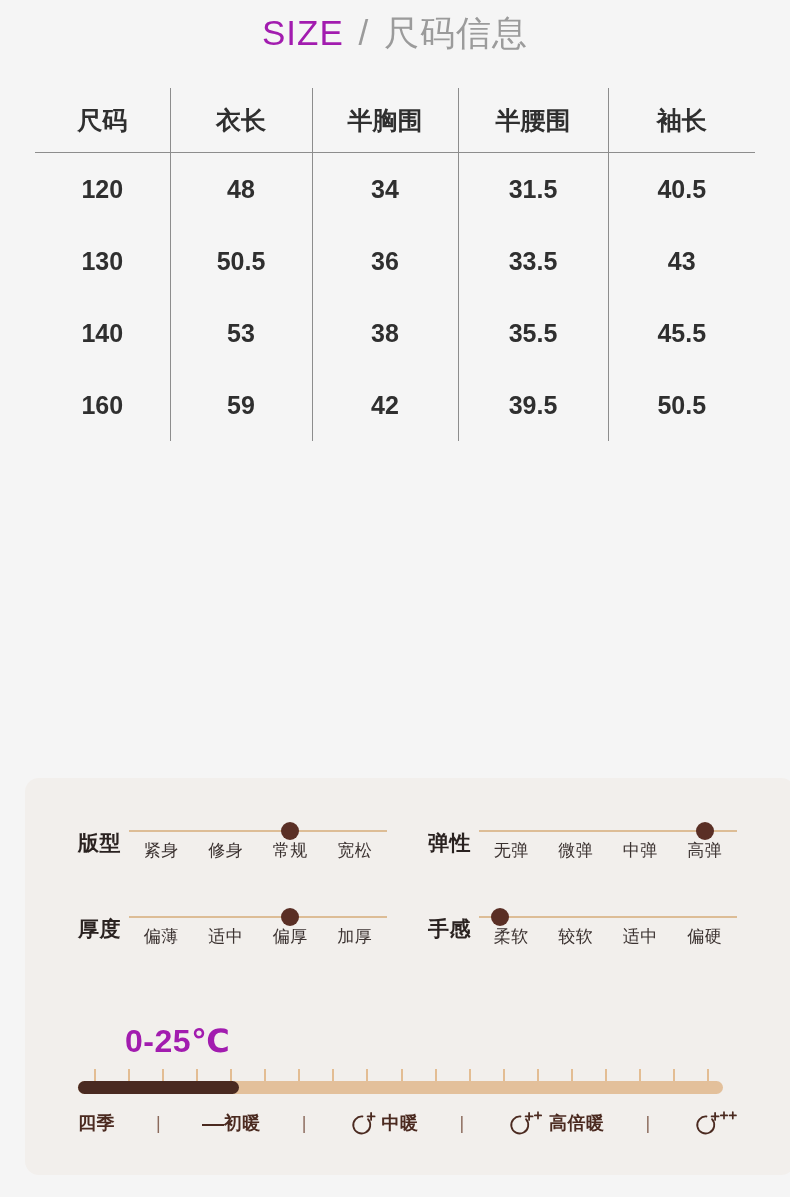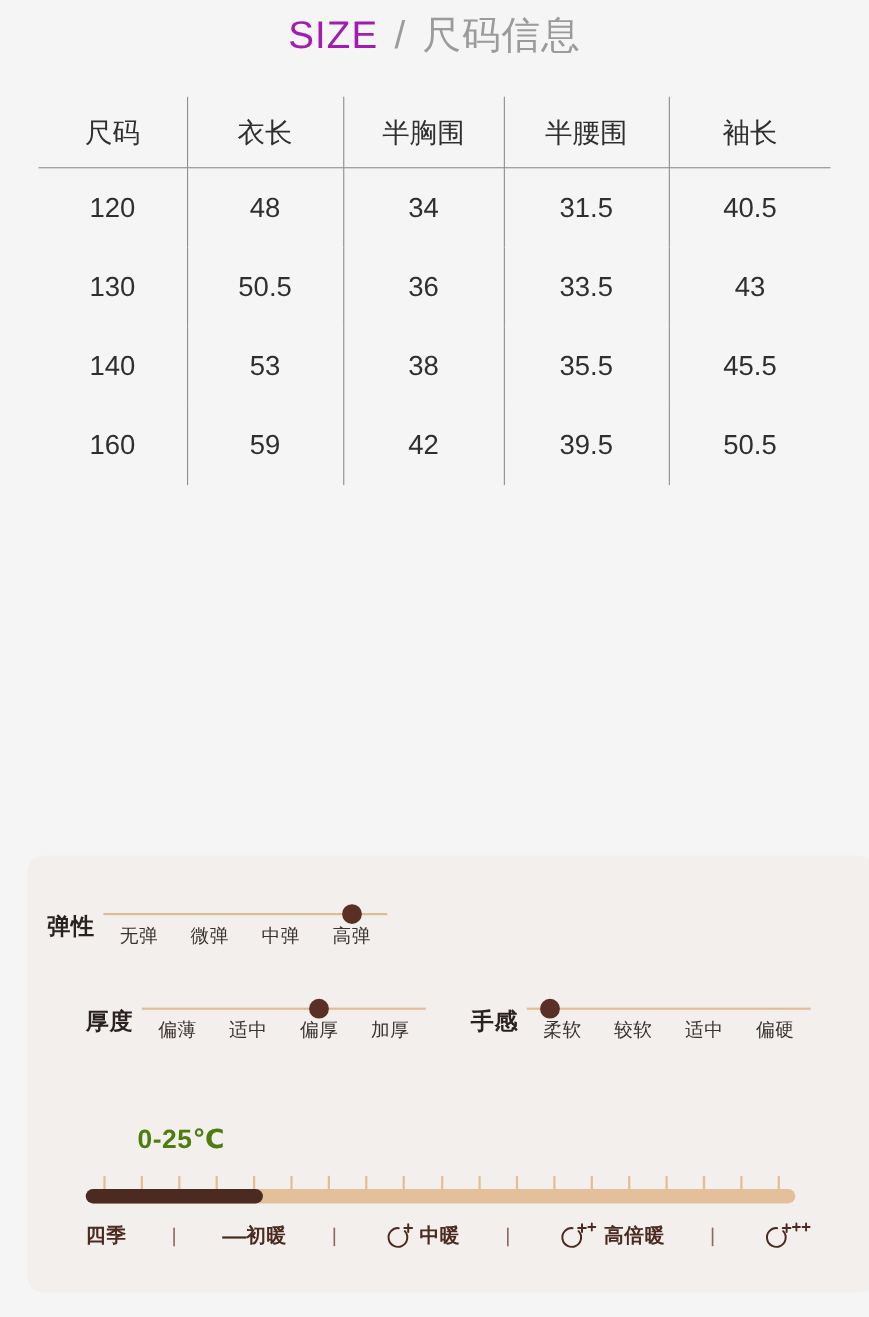--- a/index.html
+++ b/index.html
@@ -38,21 +38,21 @@
     height:610px;
   }
   table.size-table{
     border-collapse:collapse;
     width:720px;
     table-layout:fixed;
   }
   table.size-table th,
   table.size-table td{
     text-align:center;
-    font-weight:400;
+    font-weight:700;
     color:#2f2f2f;
     border:0;
   }
   table.size-table th{
     font-size:25px;
     height:64px;
     vertical-align:middle;
     border-bottom:1px solid #8d8d8d;
     border-right:1px solid #8d8d8d;
     padding:0;
@@ -148,23 +148,23 @@
 
   
   .temp-section{
     position:absolute;
     left:0;top:244px;
     width:100%;
   }
   .temp-value{
     position:absolute;
     left:100px;top:0;
-    font-size:24px;
+    font-size:32px;
     font-weight:bold;
-    color:#4d7c0f;
+    color:#a21caf;
     letter-spacing:0.5px;
   }
   .temp-bar-wrap{
     position:absolute;
     left:53px;top:47px;
     width:645px;
     height:26px;
   }
   .temp-ticks{
     position:absolute;
@@ -288,20 +288,35 @@
       </tr>
     </tbody>
   </table>
 </div>
 
 <div class="attr-panel">
 
   <div class="slider-grid">
 
     <div class="slider-row">
+      <div class="slider-cell left">
+        <div class="attr-label">版型</div>
+        <div class="slider-body">
+          <div class="track">
+            <div class="track-line"></div>
+            <div class="knob" style="left: 62.5%;"></div>
+          </div>
+          <div class="ticks">
+            <span class="tick-label">紧身</span>
+            <span class="tick-label">修身</span>
+            <span class="tick-label">常规</span>
+            <span class="tick-label">宽松</span>
+          </div>
+        </div>
+      </div>
       <div class="slider-cell right">
         <div class="attr-label">弹性</div>
         <div class="slider-body">
           <div class="track">
             <div class="track-line"></div>
             <div class="knob" style="left: 87.5%;"></div>
           </div>
           <div class="ticks">
             <span class="tick-label">无弹</span>
             <span class="tick-label">微弹</span>

